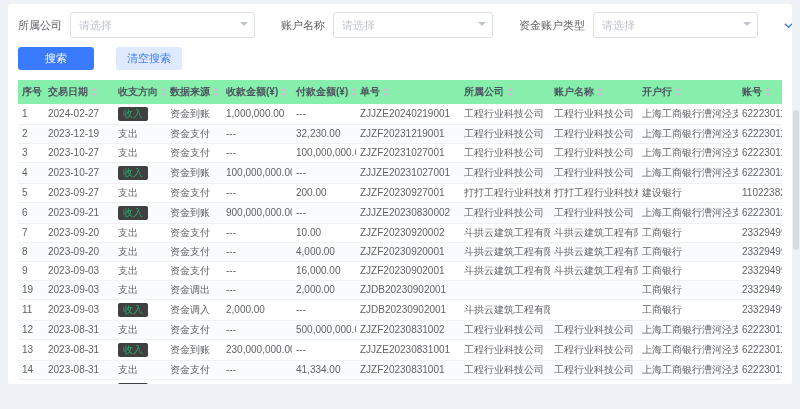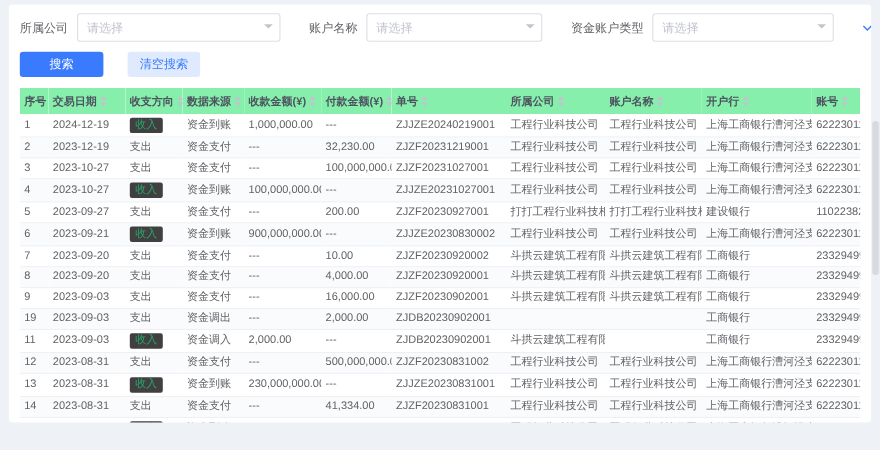--- a/index.html
+++ b/index.html
@@ -157,21 +157,21 @@
               </span></th>
             <th><span>账号</span><span class="sort-icons">
                 <i class="caret up"></i>
                 <i class="caret down"></i>
               </span></th>
           </tr>
       </thead>
       <tbody id="table-body">
           <tr>
             <td>1</td>
-            <td>2024-12-19</td>
+            <td>2024-02-27</td>
             <td><span class="badge-in">收入</span></td>
             <td>资金到账</td>
             <td class="amount">1,000,000.00</td>
             <td class="amount">---</td>
             <td>ZJJZE20240219001</td>
             <td>工程行业科技公司</td>
             <td>工程行业科技公司</td>
             <td>上海工商银行漕河泾支行</td>
             <td>62223011</td>
           </tr>

